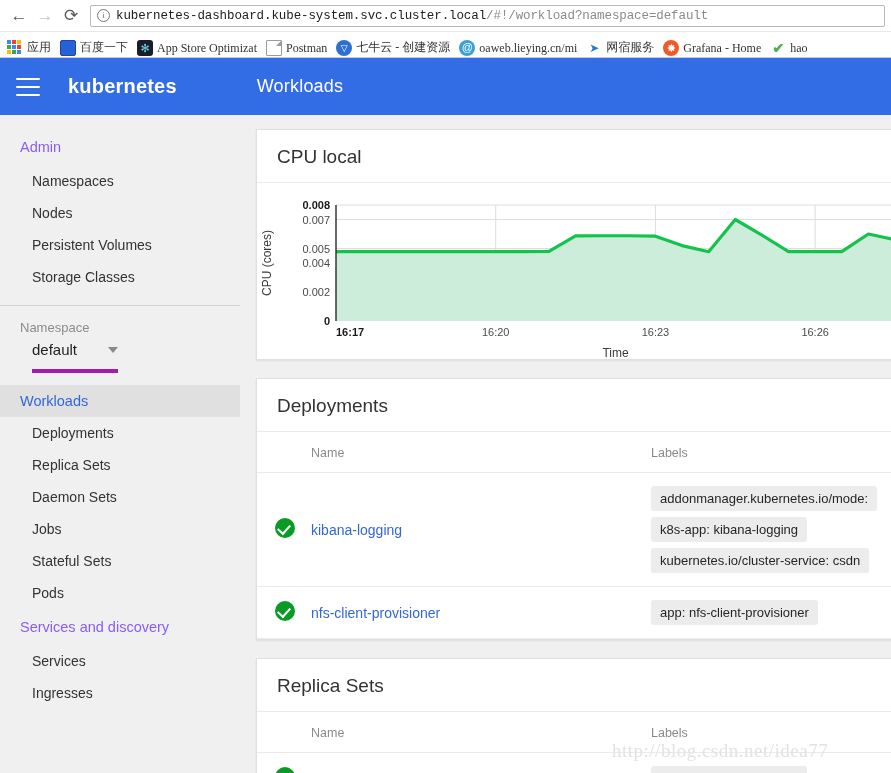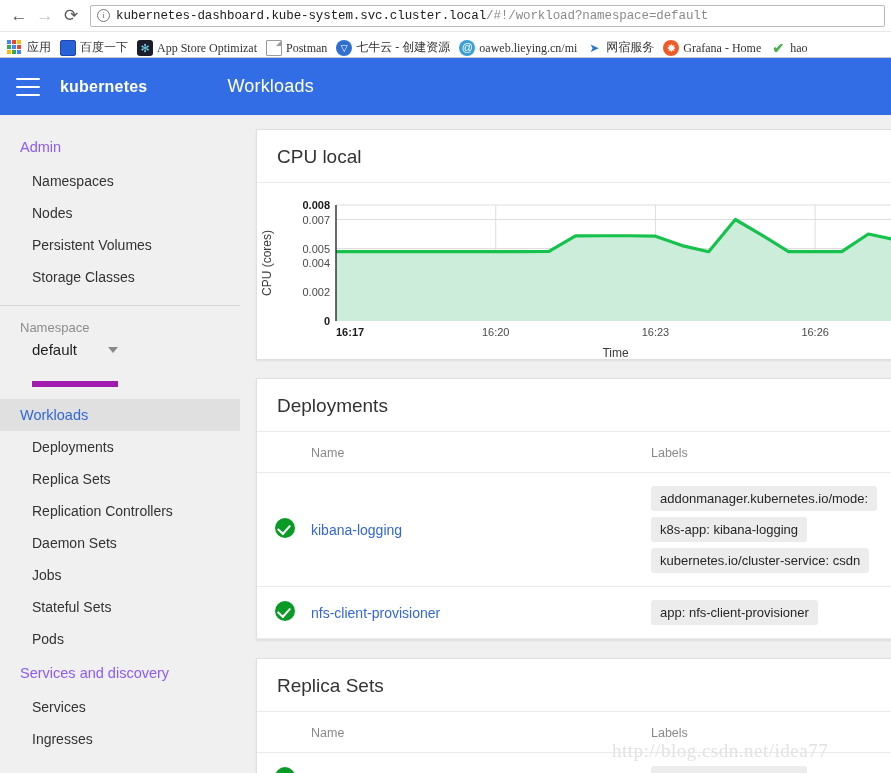--- a/index.html
+++ b/index.html
@@ -128,24 +128,25 @@
   }
   #hamburger {
     width: 24px; height: 18px;
     display: flex; flex-direction: column; justify-content: space-between;
     margin-right: 20px;
     flex: 0 0 auto;
   }
   #hamburger span { display:block; height:2px; background:#fff; border-radius:1px; }
   #brand-text {
     color: #ffffff;
-    font-size: 16px;
+    font-size: 20px;
     font-weight: bold;
     letter-spacing: 0.2px;
     margin-right: 80px;
+    margin-left: 8px;
   }
   #page-title-text {
     color: #ffffff;
     font-size: 18px;
     letter-spacing: 0.2px;
   }
 
   
   #app-body {
     display: flex;
@@ -183,24 +184,24 @@
     background: #d4d4d4;
     margin: 12px 0 0 0;
   }
   .ns-label {
     font-size: 13px;
     color: #8c8c8c;
     padding: 14px 0 4px 20px;
   }
   #ns-select {
     margin: 2px 20px 12px 32px;
-    border-bottom: 6px solid #a21caf;
+    border-bottom: 4px solid #a21caf;
     display: flex;
     align-items: center;
-    padding-bottom: 23px;
+    padding-bottom: 11px;
     width: 86px;
   }
   #ns-value { font-size: 15px; color: #1e1e1e; flex: 1 1 auto; }
   #ns-caret {
     width: 0; height: 0;
     border-left: 5px solid transparent;
     border-right: 5px solid transparent;
     border-top: 6px solid #8a8a8a;
     margin-left: 4px;
   }
@@ -388,21 +389,20 @@
 
     <div class="ns-label">Namespace</div>
     <div id="ns-select">
       <span id="ns-value">default</span>
       <span id="ns-caret"></span>
     </div>
 
     <div class="nav-item active">Workloads</div>
     <div class="nav-item">Deployments</div>
     <div class="nav-item">Replica Sets</div>
-    <div class="nav-item">Replication Controllers</div>
     <div class="nav-item">Daemon Sets</div>
     <div class="nav-item">Jobs</div>
     <div class="nav-item">Stateful Sets</div>
     <div class="nav-item">Pods</div>
 
     <div class="nav-section-title">Services and discovery</div>
     <div class="nav-item">Services</div>
     <div class="nav-item">Ingresses</div>
   </div>
 

